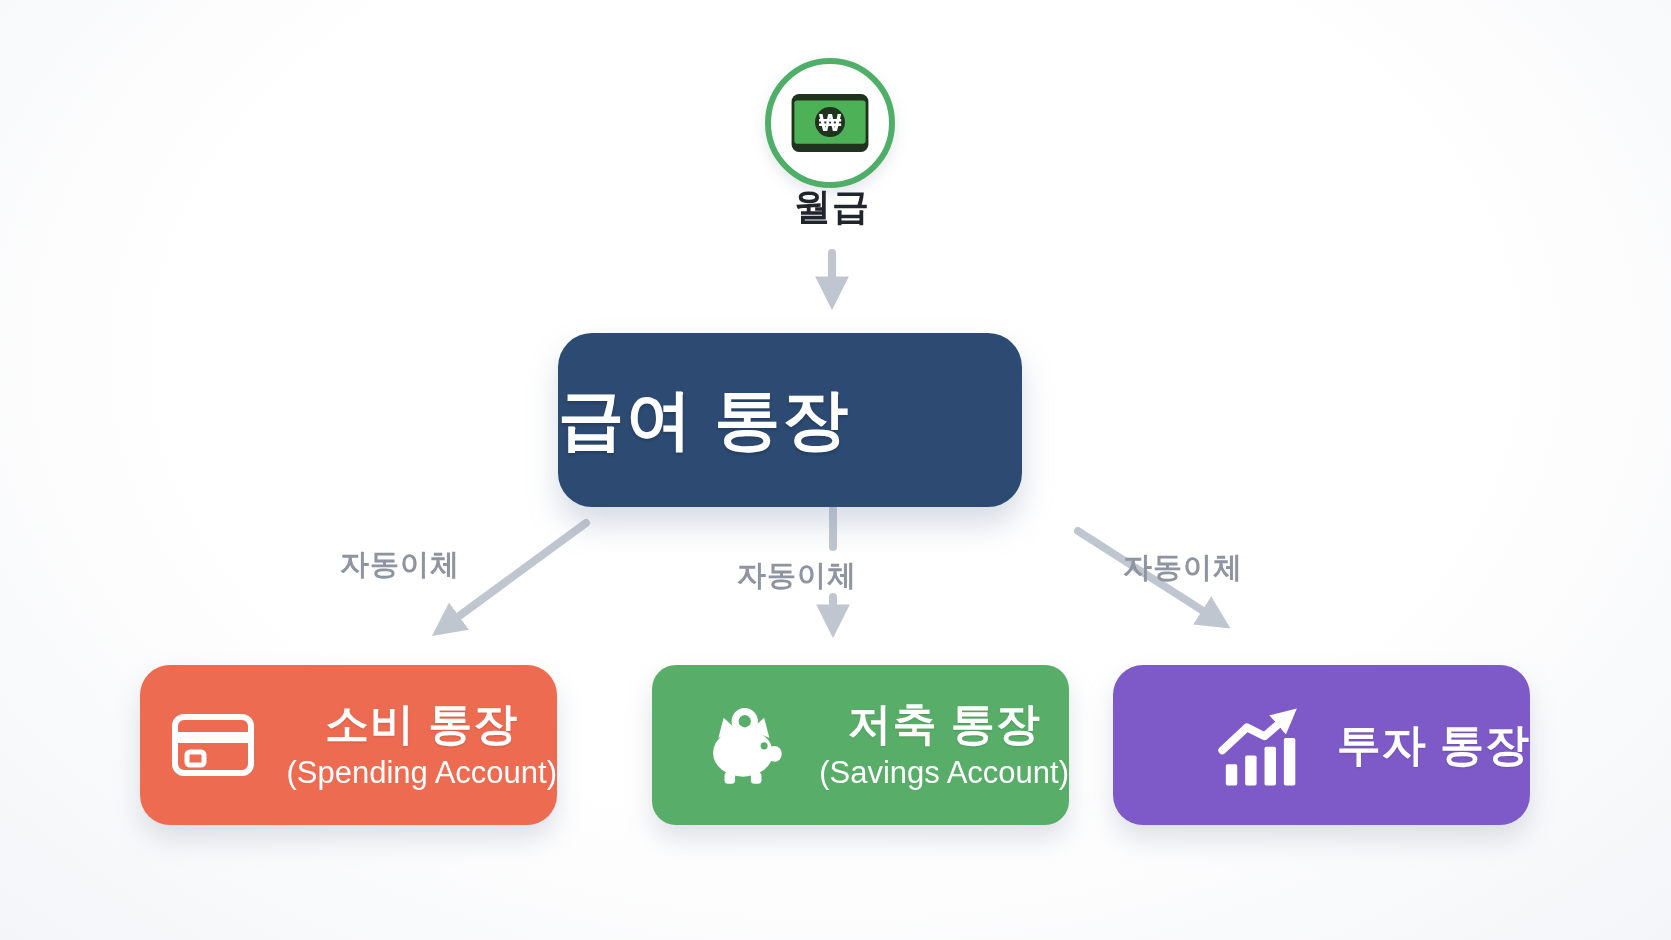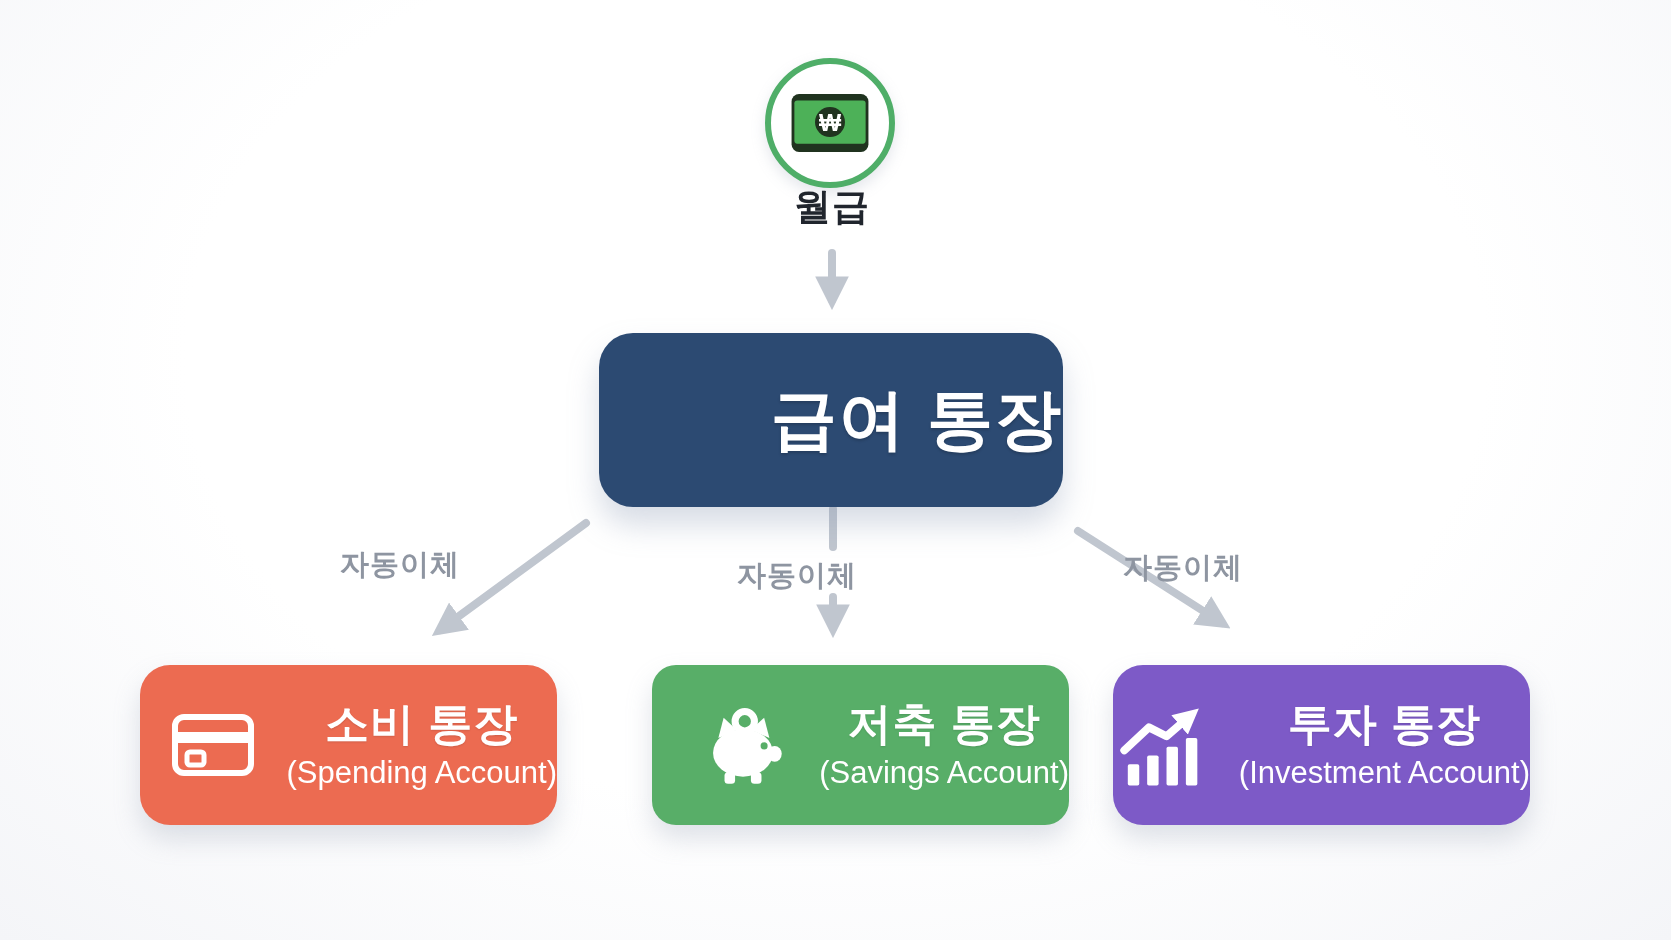--- a/index.html
+++ b/index.html
@@ -24,23 +24,23 @@
     box-shadow:0 6px 14px rgba(150,160,180,.25);
   }
   .source-label{
     position:absolute;left:732px;top:182px;width:200px;
     text-align:center;font-size:37px;font-weight:700;color:#20252d;
     letter-spacing:1px;
   }
 
   
   .main-box{
-    position:absolute;left:599px;top:333px;width:464px;height:174px;
+    position:absolute;left:558px;top:333px;width:464px;height:174px;
     background:#2c4a72;border-radius:34px;
-    display:flex;align-items:center;justify-content:flex-end;
+    display:flex;align-items:center;justify-content:flex-start;
     box-shadow:0 18px 30px rgba(140,155,180,.35);
   }
   .main-box span{
     color:#ffffff;font-size:66px;font-weight:700;letter-spacing:2px;
     text-shadow:0 2px 3px rgba(0,0,0,.18);
   }
 
   
   .transfer-label{
     position:absolute;width:200px;
@@ -146,17 +146,16 @@
         </defs>
         <rect x="10" y="68" width="13" height="24" rx="2" fill="#ffffff"></rect>
         <rect x="32" y="58" width="13" height="34" rx="2" fill="#ffffff"></rect>
         <rect x="54" y="48" width="13" height="44" rx="2" fill="#ffffff"></rect>
         <rect x="76" y="38" width="13" height="54" rx="2" fill="#ffffff"></rect>
         <polyline points="6,52 34,26 54,36 82,12" fill="none" stroke="#ffffff" stroke-width="9" stroke-linecap="round" stroke-linejoin="round" marker-end="url(#chart-ah)"></polyline>
       </svg>
     </div>
     <div class="card-text">
       <div class="card-title">투자 통장</div>
-      <div class="card-sub">(Investment Account)</div>
     </div>
   </div>
 
 </div>
 
 </body></html>

